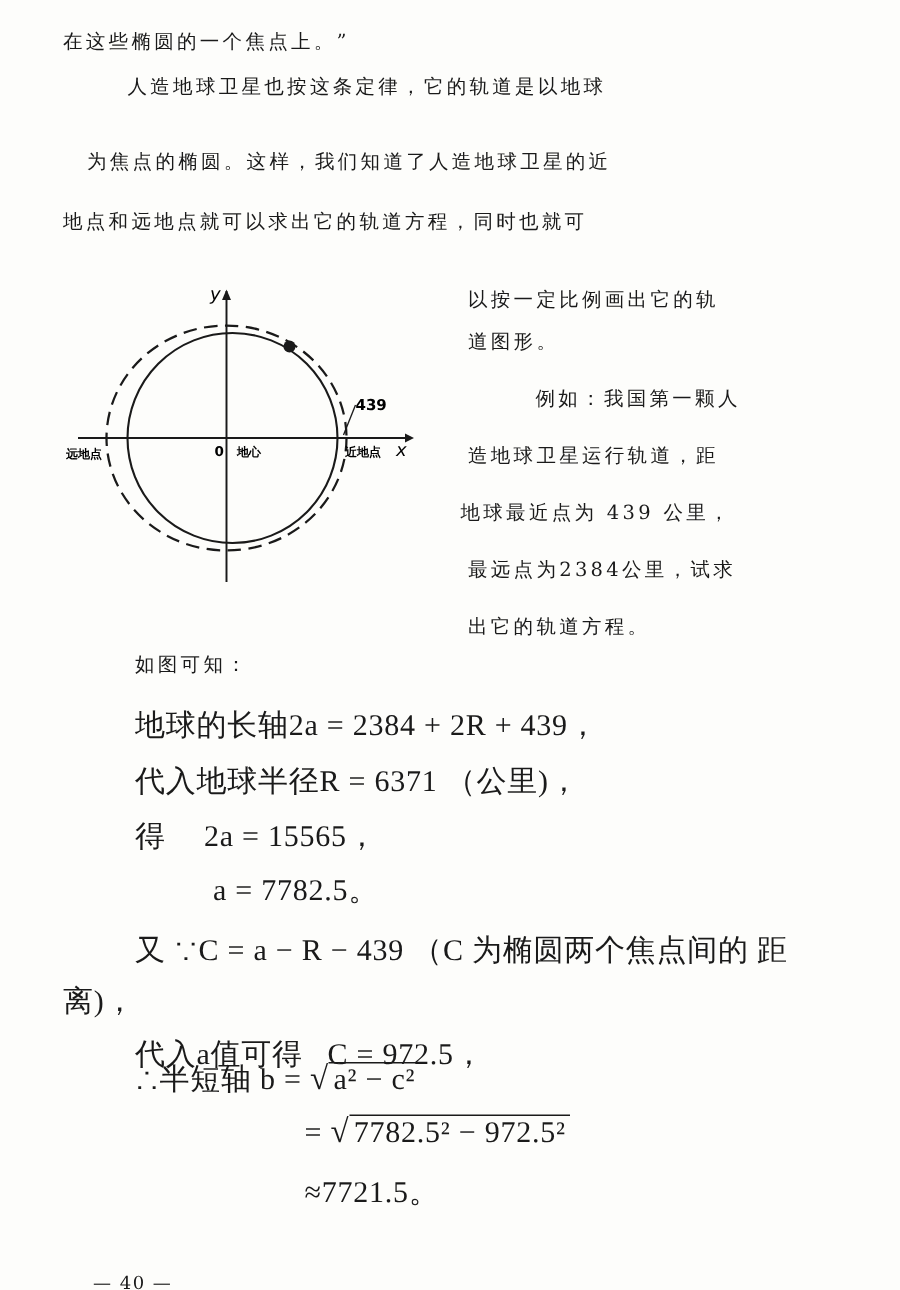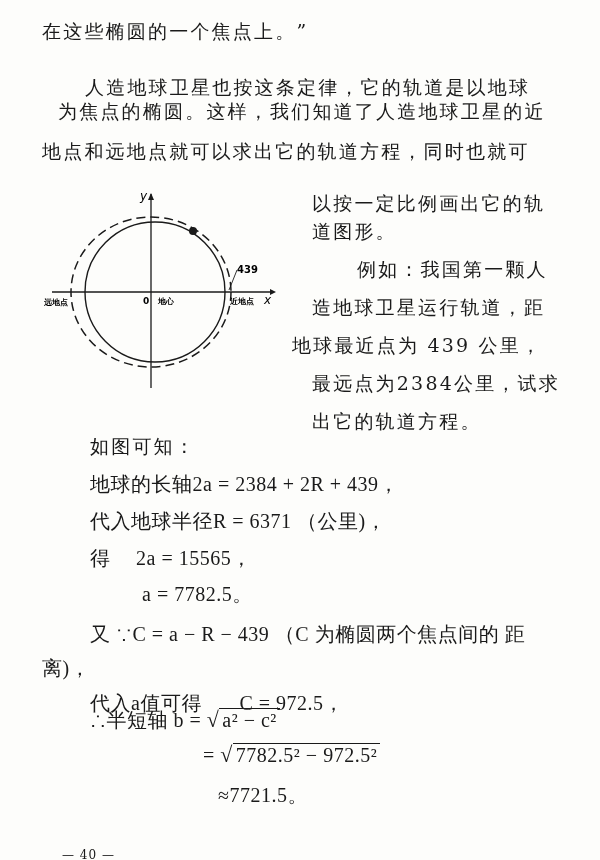--- a/index.html
+++ b/index.html
@@ -1,44 +1,44 @@
 <!DOCTYPE html>
 <html><head>
 <meta charset="utf-8">
 <style>
   html, body { margin:0; padding:0; }
   body {
     width:600px; height:860px; background:#fdfdfb; position:relative; overflow:hidden;
     font-family: "DejaVu Serif", "Liberation Serif", serif; color:#1a1a1a;
   }
-  .line { position:absolute; font-size:19px; letter-spacing:2.2px; white-space:nowrap; line-height:1; }
+  .line { position:absolute; font-size:13px; letter-spacing:2.2px; white-space:nowrap; line-height:1; }
   .math { font-family: "Liberation Serif", "DejaVu Serif", serif; letter-spacing:0.5px; font-size:20px; }
   .sqrt { display:inline-block; position:relative; }
   .sqrt .rad { font-size:22px; }
   .sqrt .over { border-top:1.2px solid #1a1a1a; padding:0 3px; display:inline-block; line-height:1.1; }
   #diagram { position:absolute; left:30px; top:180px; width:260px; height:240px; }
   .dlabel { font-size:8px; font-family:"DejaVu Sans", sans-serif; }
   .pagenum { position:absolute; left:62px; top:848px; font-size:12px; font-weight:normal; letter-spacing:1px; }
 </style>
 </head>
 <body>
 
 <div>
   <div class="line" style="left:42px;top:22px;">在这些椭圆的一个焦点上。”</div>
-  <div class="line" style="left:85px;top:78px;">人造地球卫星也按这条定律，它的轨道是以地球</div>
+  <div class="line" style="left:85px;top:52px;">人造地球卫星也按这条定律，它的轨道是以地球</div>
   <div class="line" style="left:58px;top:102px;">为焦点的椭圆。这样，我们知道了人造地球卫星的近</div>
   <div class="line" style="left:42px;top:142px;">地点和远地点就可以求出它的轨道方程，同时也就可</div>
 </div>
 
 <div>
   <div class="line" style="left:312px;top:184px;margin-top:10px;">以按一定比例画出它的轨</div>
   <div class="line" style="left:312px;top:222px;">道图形。</div>
   <div class="line" style="left:357px;top:260px;">例如：我国第一颗人</div>
   <div class="line" style="left:312px;top:298px;">造地球卫星运行轨道，距</div>
-  <div class="line" style="left:292px;top:336px;text-align:right;">地球最近点为 439 公里，</div>
+  <div class="line" style="left:307px;top:336px;text-align:right;">地球最近点为 439 公里，</div>
   <div class="line" style="left:312px;top:374px;">最远点为2384公里，试求</div>
   <div class="line" style="left:312px;top:412px;">出它的轨道方程。</div>
 </div>
 
 <svg id="diagram" viewBox="0 0 260 240" xmlns="http://www.w3.org/2000/svg">
 
   <line x1="22" y1="112" x2="240" y2="112" stroke="#1a1a1a" stroke-width="1.3"></line>
   <polygon points="240,109 246,112 240,115" fill="#1a1a1a"></polygon>
   <line x1="121" y1="208" x2="121" y2="14" stroke="#1a1a1a" stroke-width="1.3"></line>
   <polygon points="118,20 121,13 124,20" fill="#1a1a1a"></polygon>
@@ -65,26 +65,26 @@
   <div class="line math" style="left:90px;top:511px;">代入地球半径R = 6371 （公里)，</div>
   <div class="line math" style="left:90px;top:548px;">
     <span>得</span>
     <span style="margin-left:20px;text-align:center;">2a = 15565，</span>
   </div>
   <div class="line math" style="left:142px;top:584px;">a = 7782.5。</div>
   <div class="line math" style="left:90px;top:624px;">又 ∵C = a − R − 439 （C 为椭圆两个焦点间的 距</div>
   <div class="line math" style="left:42px;top:658px;">离)，</div>
   <div class="line math" style="left:90px;top:693px;">
     <span>代入a值可得</span>
-    <span style="margin-left:32px;">C = 972.5，</span>
+    <span style="margin-left:11px;">C = 972.5，</span>
   </div>
   <div class="line math" style="left:90px;top:708px;">
     <span>∴半短轴  b =</span>
     <span class="sqrt"><span class="rad">√</span><span class="over">a² − c²</span></span>
   </div>
   <div class="line math" style="left:203px;top:743px;">
     <span>=</span>
     <span class="sqrt"><span class="rad">√</span><span class="over">7782.5² − 972.5²</span></span>
   </div>
-  <div class="line math" style="left:203px;top:785px;margin-left:15px;">≈7721.5。</div>
+  <div class="line math" style="left:203px;top:785px;">≈7721.5。</div>
 </div>
 
 <div class="pagenum">— 40 —</div>
 
 </body></html>

